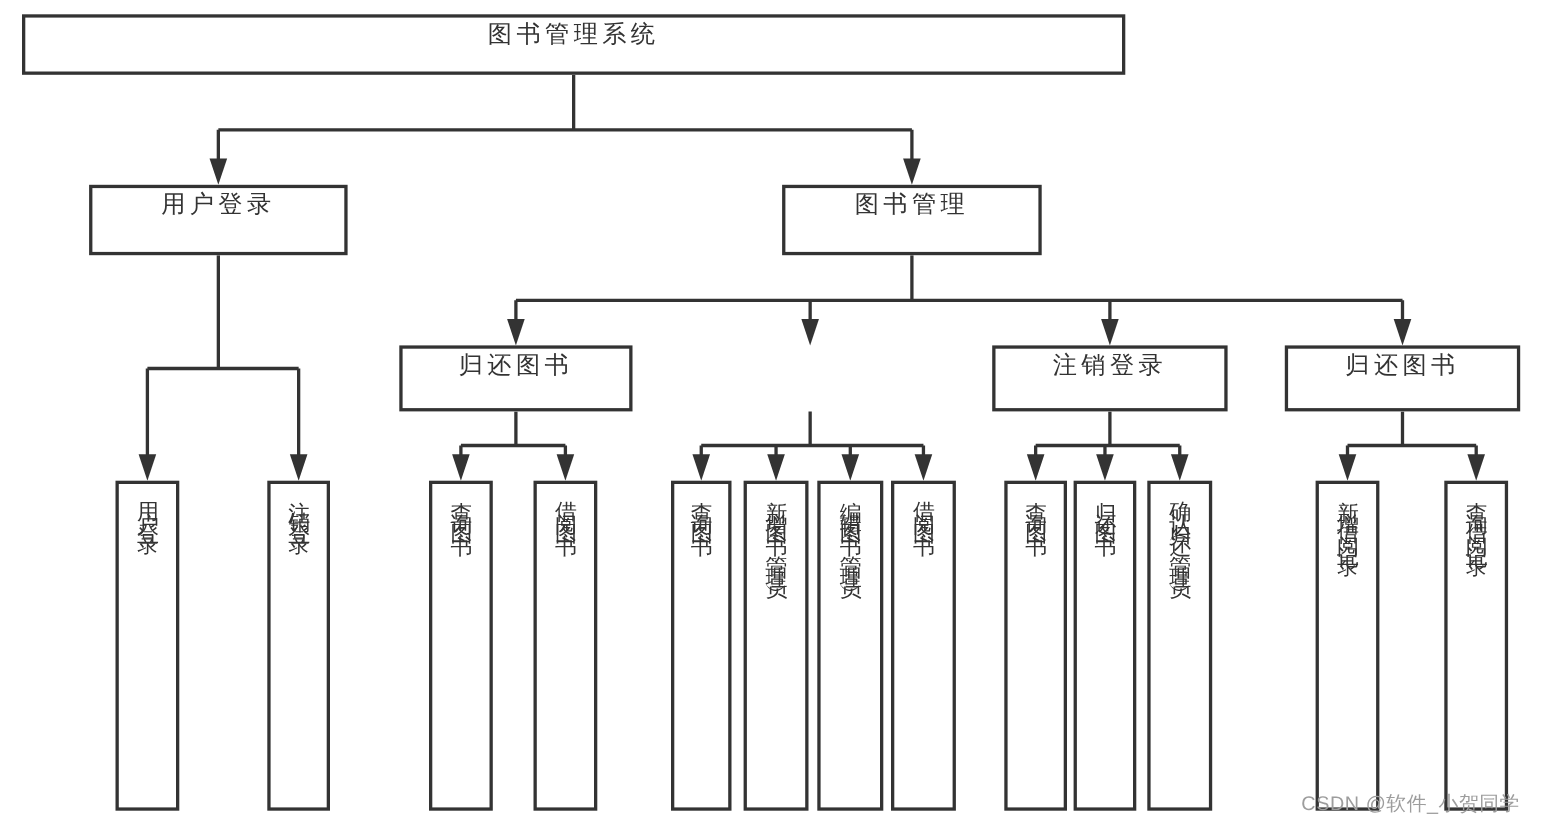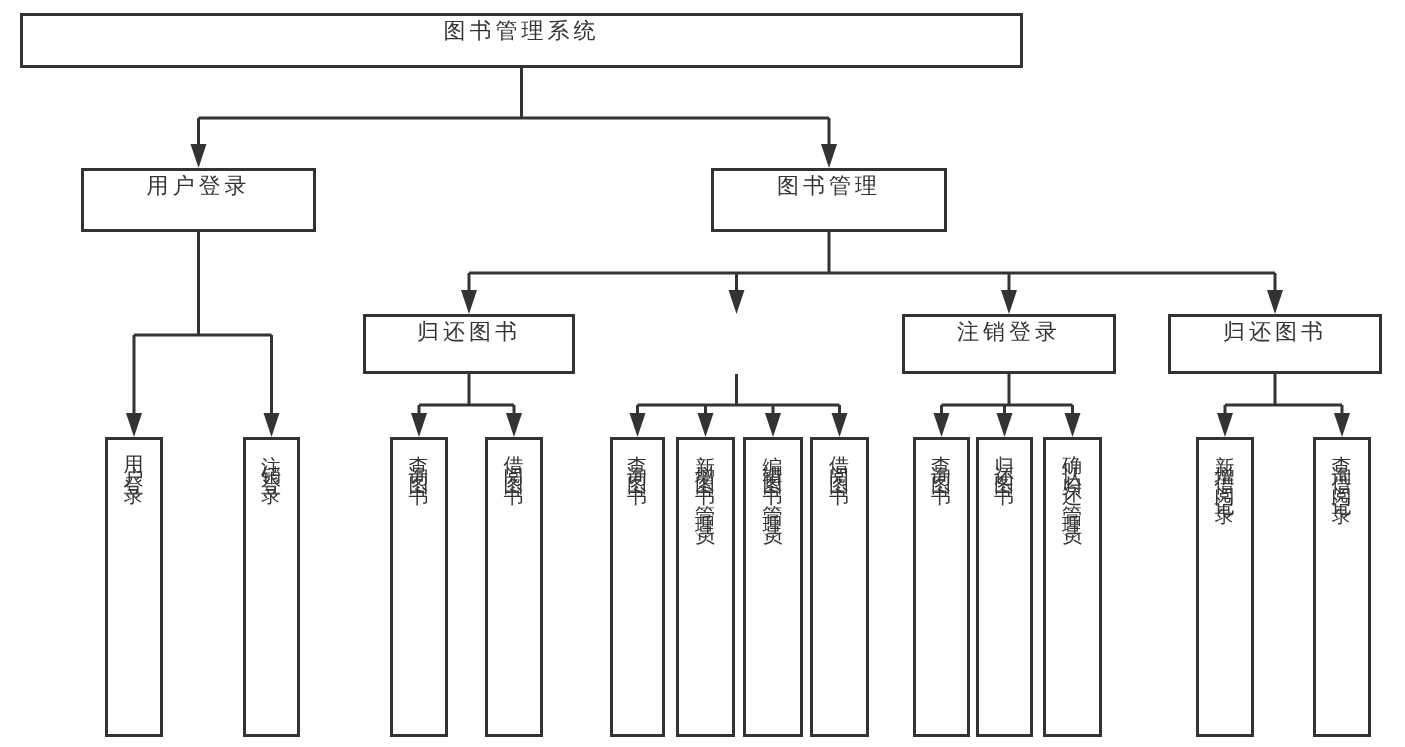--- a/index.html
+++ b/index.html
@@ -156,14 +156,15 @@
     <span>确认归还（管理员）</span>
   </div>
 
   <div class="box v" style="left:1196px;top:437px;width:58px;height:300px">
     <span>新增借阅记录</span>
   </div>
   <div class="box v" style="left:1313px;top:437px;width:58px;height:300px">
     <span>查询借阅记录</span>
   </div>
 
+  <div class="watermark">CSDN @软件_小贺同学</div>
 
 </div>
 
 </body></html>

